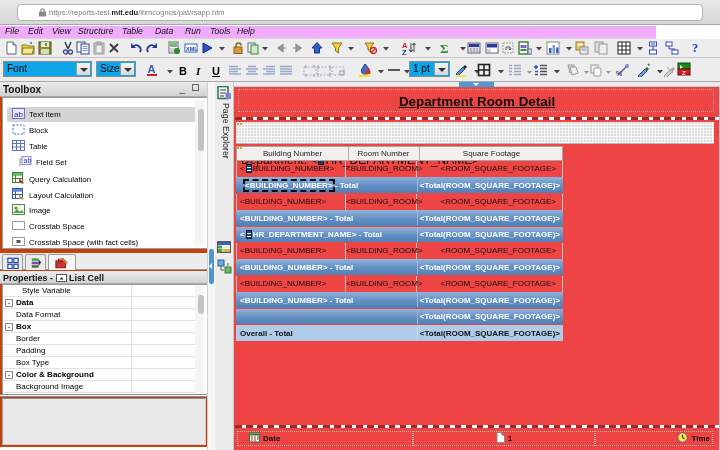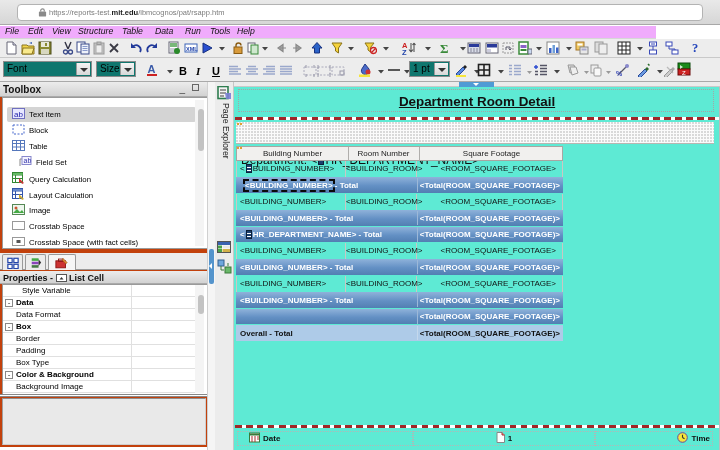--- a/index.html
+++ b/index.html
@@ -16,21 +16,21 @@
 
 #menubar { position:absolute; left:0; top:26px; width:656px; height:13px; border-bottom:1px solid #d6d6d6;
   background:#f0abfc; font-size:8.7px; color:#111;font-style:italic; }
 #menubar span { position:absolute; top:0px; }
 
 #tb1 { position:absolute; left:0; top:39px; width:720px; height:19px;
   background:#ededed; border-bottom:1px solid #c9c9c9; }
 #tb2 { position:absolute; left:0; top:58px; width:720px; height:24px;
   background:#ededed; border-bottom:1px solid #a9a9a9; }
 .ic { position:absolute; width:14px; height:14px; }
-.combo { position:absolute; background:#0f766e; border:1px solid #8c8c8c; font-size:10px; color:#000; }
+.combo { position:absolute; background:#0ea5e9; border:1px solid #8c8c8c; font-size:10px; color:#000; }
 .combobtn { position:absolute; right:1px; top:1px; bottom:1px; width:14px;
   background:linear-gradient(#f4f4f4,#d8d8d8); border-left:1px solid #9a9a9a; }
 .combobtn:after { content:""; position:absolute; left:3px; top:5px;
   border-left:4px solid transparent; border-right:4px solid transparent; border-top:4px solid #333; }
 
 #leftcol { position:absolute; left:0; top:82px; width:207px; height:368px; background:#c2410c; }
 .panelhdr { background:linear-gradient(#ececec,#d2d2d2); border-bottom:1px solid #aaa;
   font-size:10px; font-weight:bold; color:#111; padding:2px 0 0 3px; }
 #tbxhdr { position:absolute; left:0; top:0; width:207px; height:15px; }
 #tbxlist { position:absolute; left:2px; top:15px; width:205px; height:152px; background:#fff;
@@ -61,21 +61,21 @@
 #splitter { position:absolute; left:207px; top:82px; width:8px; height:368px; background:#f5f5f5; border-left:1px solid #d0d0d0; }
 #splitthumb { position:absolute; left:208.5px; top:249px; width:5.5px; height:35px; background:#5494cc; border-radius:2px; }
 #splitthumb:after { content:""; position:absolute; left:0.5px; top:14px; border-top:3px solid transparent; border-bottom:3px solid transparent; border-right:3.5px solid #fff; }
 #sidebar { position:absolute; left:215px; top:82px; width:19px; height:368px; background:#ececec; border-right:1px solid #c6c6c6; }
 #pe-ic1 { position:absolute; left:217px; top:86px; }
 #pe-text { position:absolute; left:219px; top:103px; width:12px; font-size:8.8px; color:#222;
   writing-mode:vertical-rl; }
 #pe-ic2 { position:absolute; left:217px; top:240px; }
 #pe-ic3 { position:absolute; left:217px; top:259px; }
 
-#canvas { position:absolute; left:234px; top:82px; width:486px; height:368px; background:#5eead4; border-right:1px solid #bbb; }
+#canvas { position:absolute; left:234px; top:82px; width:486px; height:368px; background:#ef4444; border-right:1px solid #bbb; }
 #bluetab { position:absolute; left:225px; top:0px; width:35px; height:5px; background:#4f9bd5; }
 #bluetab:after { content:""; position:absolute; left:14px; top:1px; border-left:3.5px solid transparent; border-right:3.5px solid transparent; border-top:3.5px solid #fff; }
 #hdrblock { position:absolute; left:4px; top:7px; width:476px; height:22.5px; border:1px dotted #a5a5a5; }
 #title { position:absolute; left:0; top:4px; width:476px; text-align:center;
   font-size:13.4px; font-weight:bold; color:#111; text-decoration:underline; }
 .reddash { position:absolute; height:3px;
   background:repeating-linear-gradient(90deg,#a02828 0 6.5px,#ffffff 6.5px 11px); }
 #dash1 { left:1px; top:35px; width:484px; }
 #dash2 { left:1px; top:343px; width:484px; }
 #deptblock { position:absolute; left:2px; top:39.5px; width:478px; height:22.5px;

